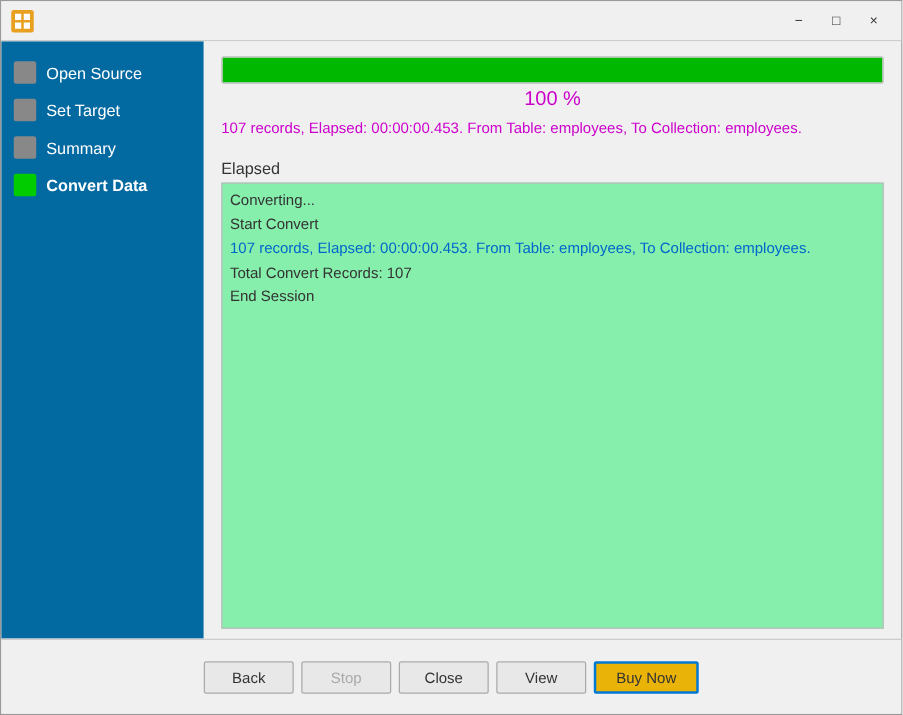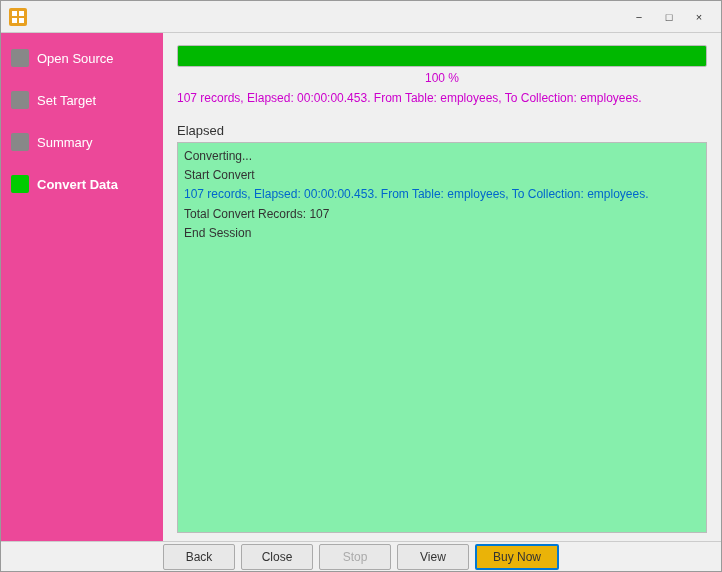--- a/index.html
+++ b/index.html
@@ -70,26 +70,26 @@
     
     .main-area {
       display: flex;
       flex: 1;
       overflow: hidden;
     }
 
     
     .sidebar {
       width: 162px;
-      background: #ec4899;
+      background: #0369a1;
       flex-shrink: 0;
       padding: 10px 0;
       display: flex;
       flex-direction: column;
-      gap: 12px;
+      gap: 0;
     }
 
     .sidebar-item {
       display: flex;
       align-items: center;
       gap: 8px;
       padding: 6px 10px;
       cursor: pointer;
       color: white;
       font-size: 13px;
@@ -133,21 +133,21 @@
       overflow: hidden;
       margin-bottom: 4px;
     }
     .progress-bar-fill {
       height: 100%;
       background: #00b800;
     }
     .progress-label {
       text-align: center;
       color: #cc00cc;
-      font-size: 12px;
+      font-size: 16px;
       margin-bottom: 6px;
     }
     .progress-status {
       color: #cc00cc;
       font-size: 12px;
       margin-bottom: 12px;
     }
 
     
     .output-label {
@@ -167,21 +167,21 @@
     .output-line { color: #333; }
     .output-line.colored { color: #0066cc; }
 
     
     .output-box::-webkit-scrollbar { width: 14px; }
     .output-box::-webkit-scrollbar-track { background: #f0f0f0; border-left: 1px solid #ccc; }
     .output-box::-webkit-scrollbar-thumb { background: #c0c0c0; border: 1px solid #aaa; }
 
     
     .button-bar {
-      height: 30px;
+      height: 60px;
       background: #f0f0f0;
       border-top: 1px solid #ccc;
       display: flex;
       align-items: center;
       justify-content: center;
       gap: 6px;
       flex-shrink: 0;
     }
     .btn {
       height: 26px;
@@ -264,18 +264,18 @@
           <div class="output-line">Start Convert</div>
           <div class="output-line colored">107 records,   Elapsed: 00:00:00.453.   From Table: employees,   To Collection: employees.</div>
           <div class="output-line">Total Convert Records: 107</div>
           <div class="output-line">End Session</div>
         </div>
     </div>
   </div>
 
   <div class="button-bar">
     <button class="btn">Back</button>
+    <button class="btn" disabled="">Stop</button>
     <button class="btn">Close</button>
-    <button class="btn" disabled="">Stop</button>
     <button class="btn">View</button>
     <button class="btn highlighted">Buy Now</button>
   </div>
 </div>
 
 </body></html>

